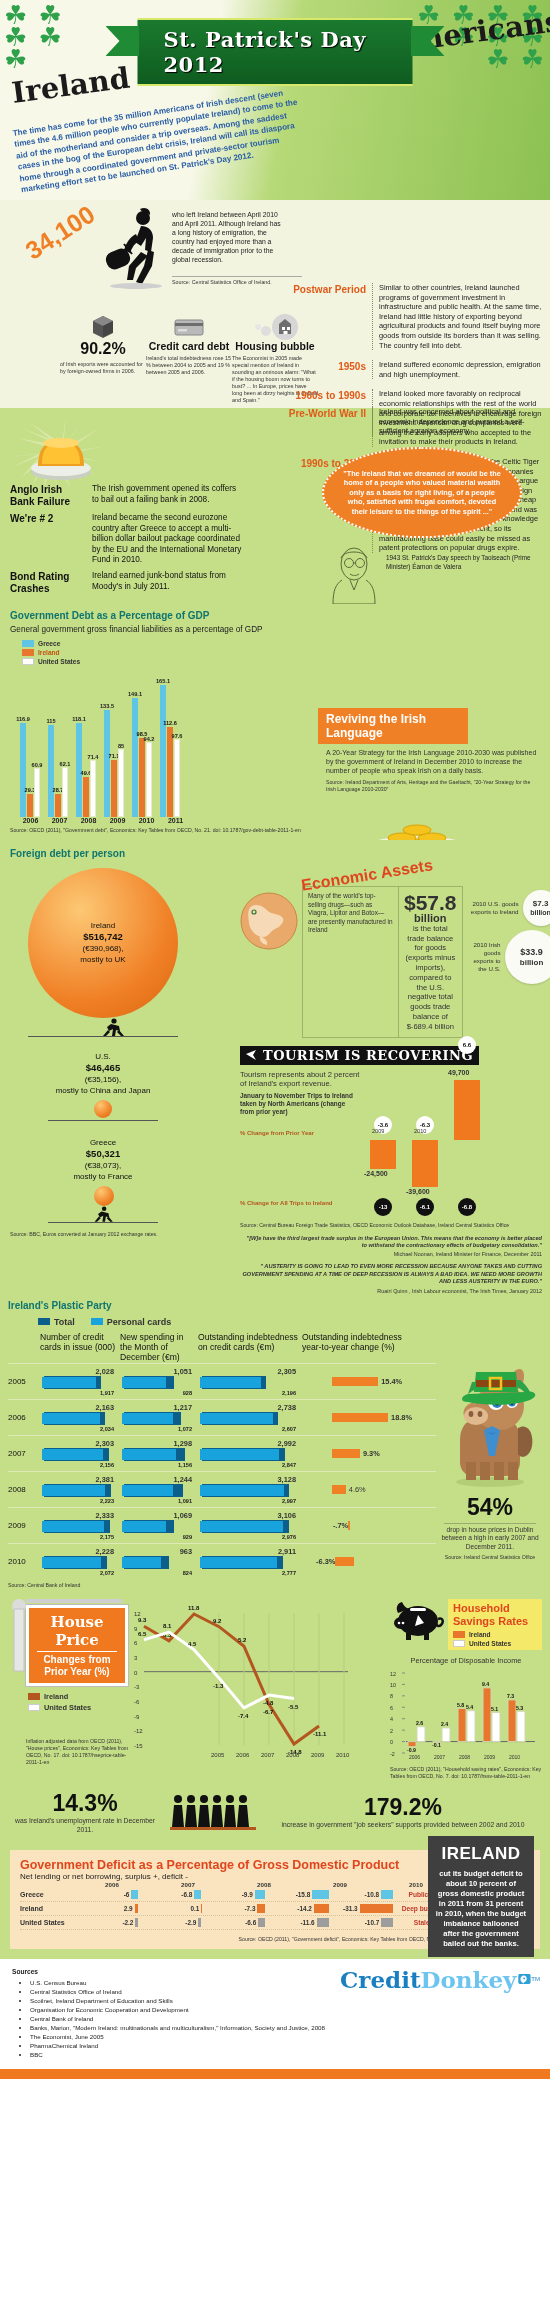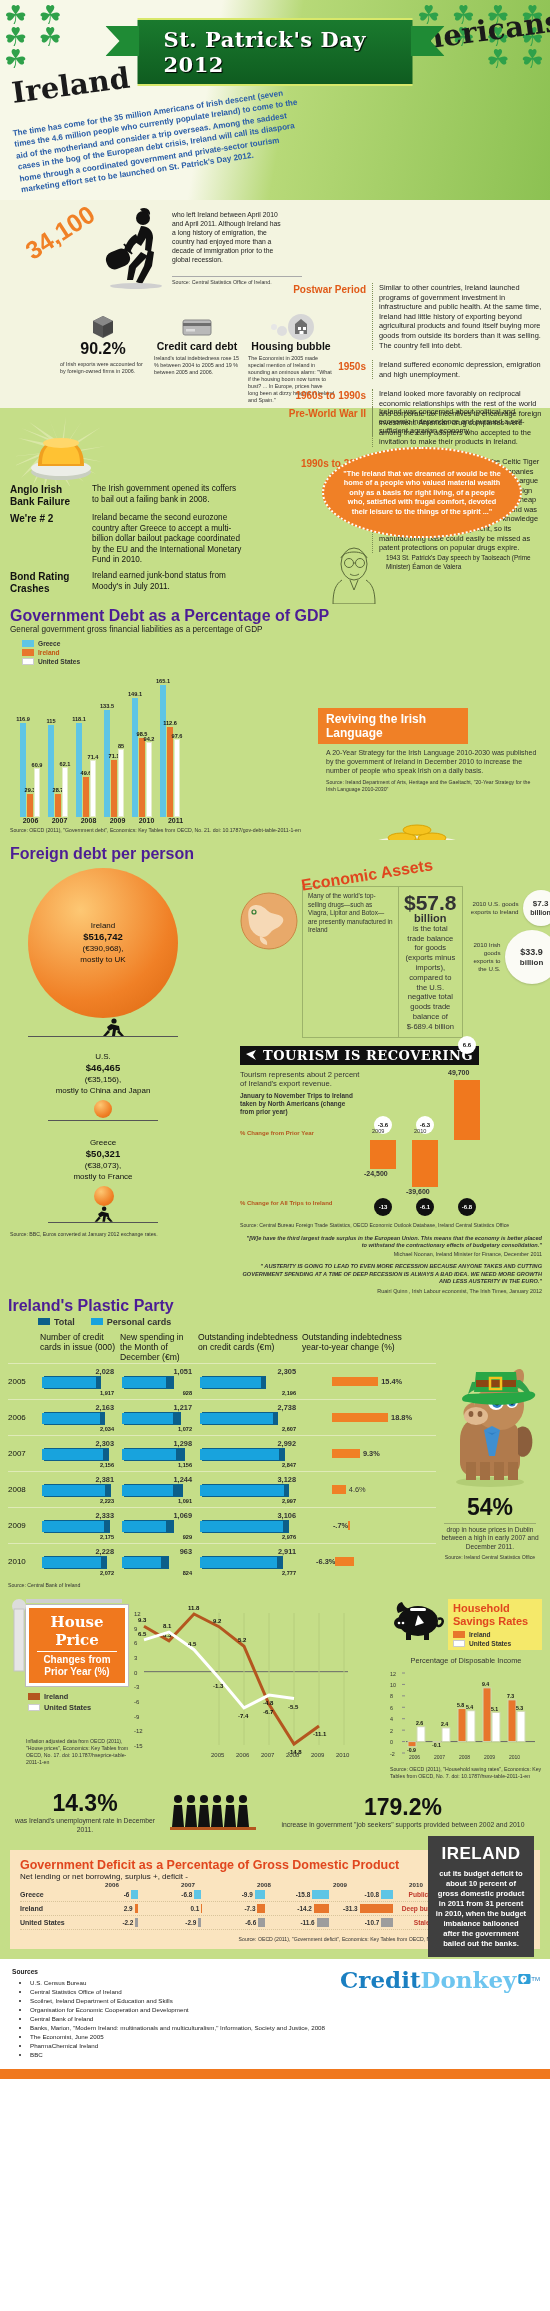--- a/index.html
+++ b/index.html
@@ -45,37 +45,37 @@
   .dv-cap { font-size:6.4px; line-height:8.4px; color:#222; padding-top:10px; }
 
   
   .emig { position:relative; height:112px; }
   .num34 { position:absolute; left:22px; top:18px; font-size:25px; font-weight:bold; color:#f08026;
       transform:rotate(-33deg); font-family:"Liberation Sans",sans-serif; }
   .walker { position:absolute; left:96px; top:6px; width:72px; height:86px; }
   .emig-txt { position:absolute; left:172px; top:10px; width:110px; font-size:6.8px; line-height:9px; color:#1b1b1b; }
   .emig-src { position:absolute; left:172px; top:76px; width:130px; font-size:5.3px; color:#333; border-top:1px solid #aaa; padding-top:2px; }
 
-  .three { display:flex; gap:8px; padding:2px 6px 4px 60px; }
+  .three { display:flex; gap:0; padding:2px 6px 4px 60px; }
   .three .cell { width:86px; text-align:center; }
   .cell .ic { height:26px; display:flex; align-items:center; justify-content:center; }
   .cell .big { font-size:16px; font-weight:bold; color:#111; }
   .cell .lbl { font-size:10.5px; font-weight:bold; color:#111; line-height:12px; }
   .cell .sub { font-size:5.4px; line-height:7px; color:#333; margin-top:3px; text-align:left; }
 
   .btn-lamp { position:absolute; left:16px; top:8px; width:90px; height:70px; }
 
   
   .crisis { padding:6px 8px 4px 10px; }
   .cr-row { display:flex; gap:8px; margin-bottom:5px; }
   .cr-h { width:74px; font-size:10px; font-weight:bold; color:#111; line-height:12px; flex:none; }
   .cr-t { flex:1; font-size:8.2px; line-height:10.6px; color:#111; max-width:150px; }
 
   
-  .sec-h { color:#4c1d95; font-size:16px; font-weight:bold; line-height:16px; }
+  .sec-h { color:#0f766e; font-size:10px; font-weight:bold; line-height:16px; }
   .sec-sub { font-size:8.2px; color:#222; line-height:10px; margin-top:1px; }
 
   
   .debtwrap { padding:4px 8px 2px 10px; position:relative; }
   .legend { display:flex; flex-direction:column; gap:2px; margin:5px 0 2px 12px; }
   .lg { display:flex; align-items:center; gap:4px; font-size:6.6px; font-weight:bold; }
   .sw { width:12px; height:7px; display:inline-block; }
   .bars { display:flex; align-items:flex-end; gap:8px; height:150px; margin-left:10px; }
   .grp { display:flex; align-items:flex-end; gap:1px; position:relative; }
   .bar { width:6px; position:relative; }

